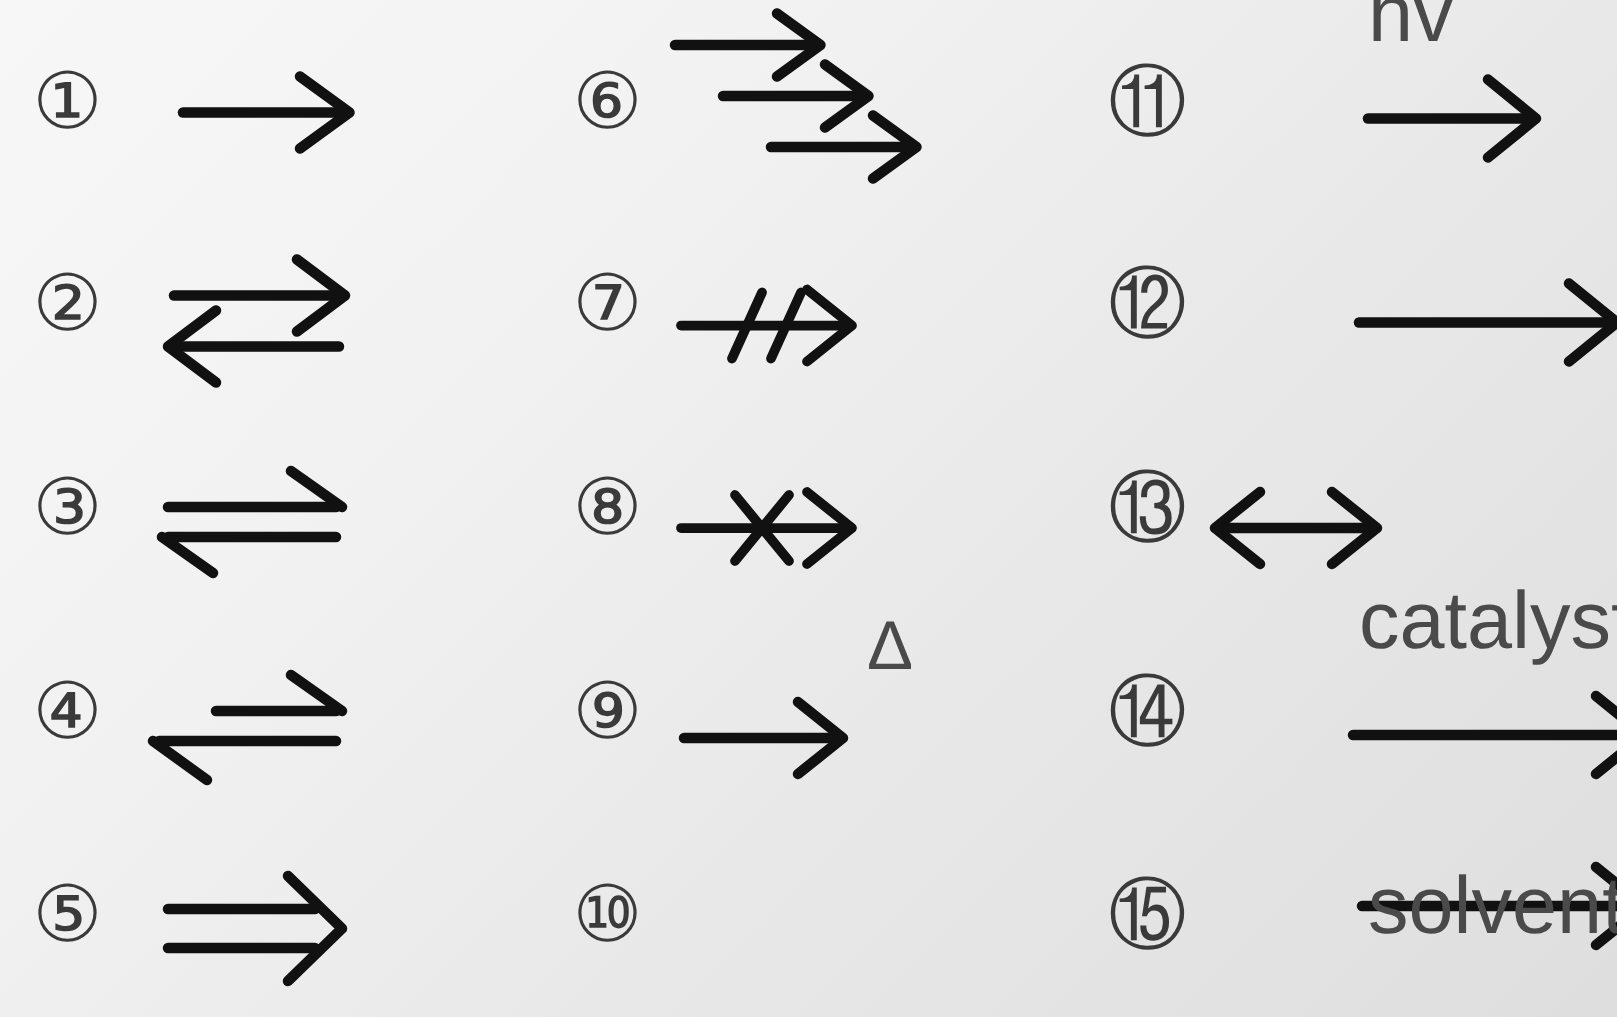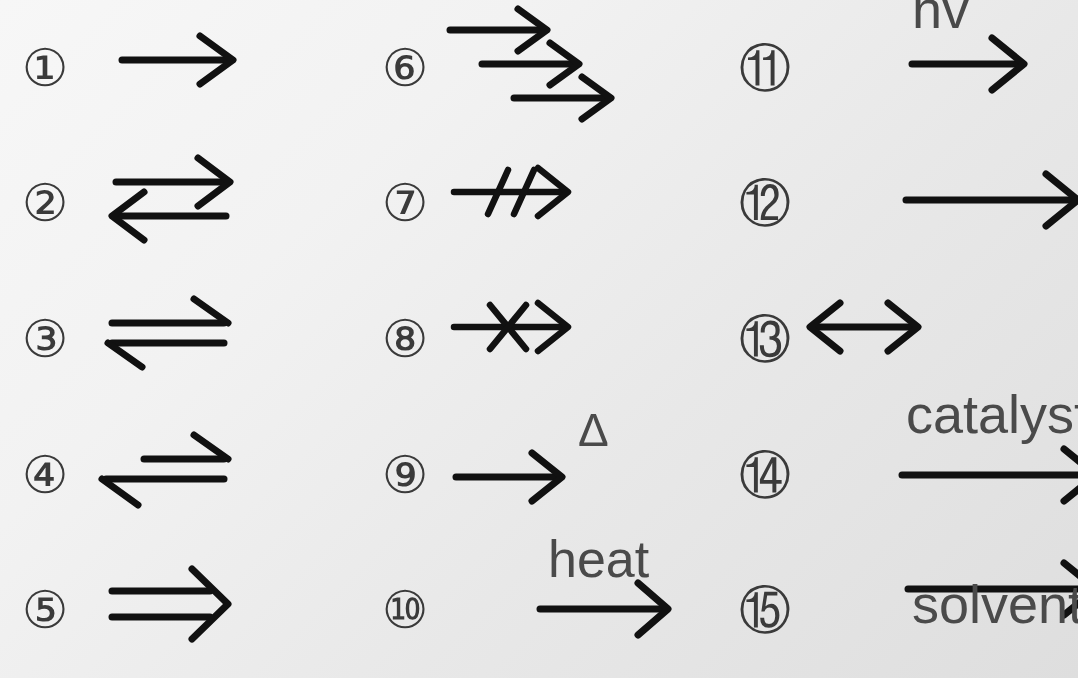--- a/index.html
+++ b/index.html
@@ -42,21 +42,21 @@
     font-size: 52px;
     line-height: 1;
     color: #3a3a3a;
     user-select: none;
   }
   .art {
     flex: 1 1 auto;
     position: relative;
     height: 135px;
     display: flex;
-    align-items: flex-start;
+    align-items: flex-end;
   }
   .art svg {
     display: block;
     overflow: visible;
   }
   .stroke {
     stroke: #111111;
     fill: none;
     stroke-width: 7;
     stroke-linecap: round;
@@ -237,27 +237,20 @@
         <svg width="180" height="120" viewBox="0 0 180 120">
           <path class="stroke" d="M 30 48 L 128 48"></path>
           <path class="stroke" d="M 30 74 L 128 74"></path>
           <path class="stroke" d="M 110 26 L 146 61 L 110 96"></path>
         </svg>
       </div>
     </div>
 
     <div class="cell">
       <div class="num">⑩</div>
-      <div class="art">
-        <span class="lbl lbl-heat">heat</span>
-        <svg width="250" height="120" viewBox="0 0 250 120">
-          <path class="stroke" d="M 98 66 L 222 66"></path>
-          <path class="stroke" d="M 196 40 L 226 66 L 196 92"></path>
-        </svg>
-      </div>
     </div>
 
     <div class="cell">
       <div class="num">⑮</div>
       <div class="art">
         <span class="lbl lbl-solv">solvent</span>
         <svg width="290" height="120" viewBox="0 0 290 120">
           <path class="stroke" d="M 106 46 L 290 46"></path>
           <path class="stroke" d="M 262 20 L 294 46 L 262 72"></path>
         </svg>

